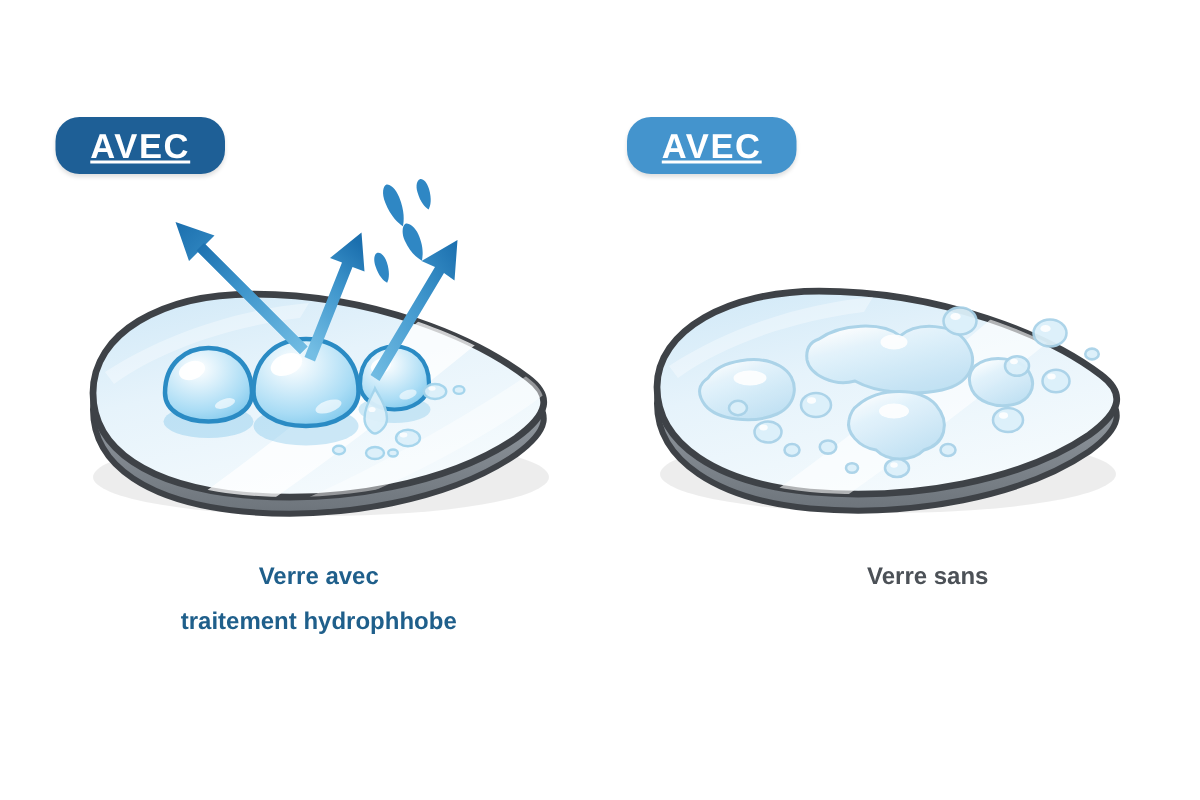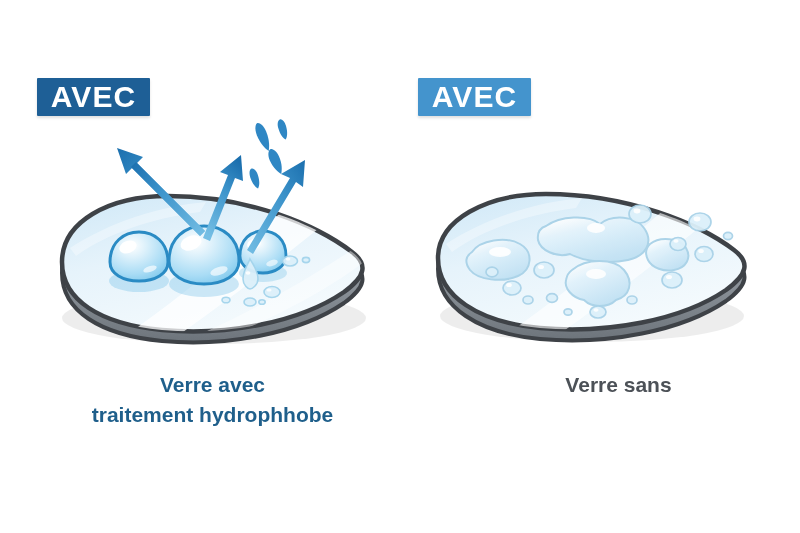--- a/index.html
+++ b/index.html
@@ -19,46 +19,47 @@
     overflow: hidden;
   }
 
   
   .badge {
     position: absolute;
     display: flex;
     align-items: center;
     justify-content: center;
     height: 38px;
-    border-radius: 1px;
+    border-radius: 16px;
     color: #ffffff;
     font-weight: bold;
-    font-size: 30px;
+    font-size: 23px;
     letter-spacing: 1.1px;
     box-shadow: 0 2px 3px rgba(0,0,0,0.13);
+    text-decoration: underline;
   }
   #badge-avec {
     left: 37px;
     top: 78px;
     width: 113px;
     background: #1e5f96;
   }
   #badge-sans {
     left: 418px;
     top: 78px;
     width: 113px;
     background: #4494cd;
   }
 
   
   .caption {
     position: absolute;
     text-align: center;
     font-weight: bold;
-    font-size: 21px;
+    font-size: 16px;
     line-height: 30px;
     white-space: nowrap;
   }
   #caption-left {
     left: 0px;
     top: 370px;
     width: 425px;
     color: #1f5f8b;
   }
   #caption-right {

